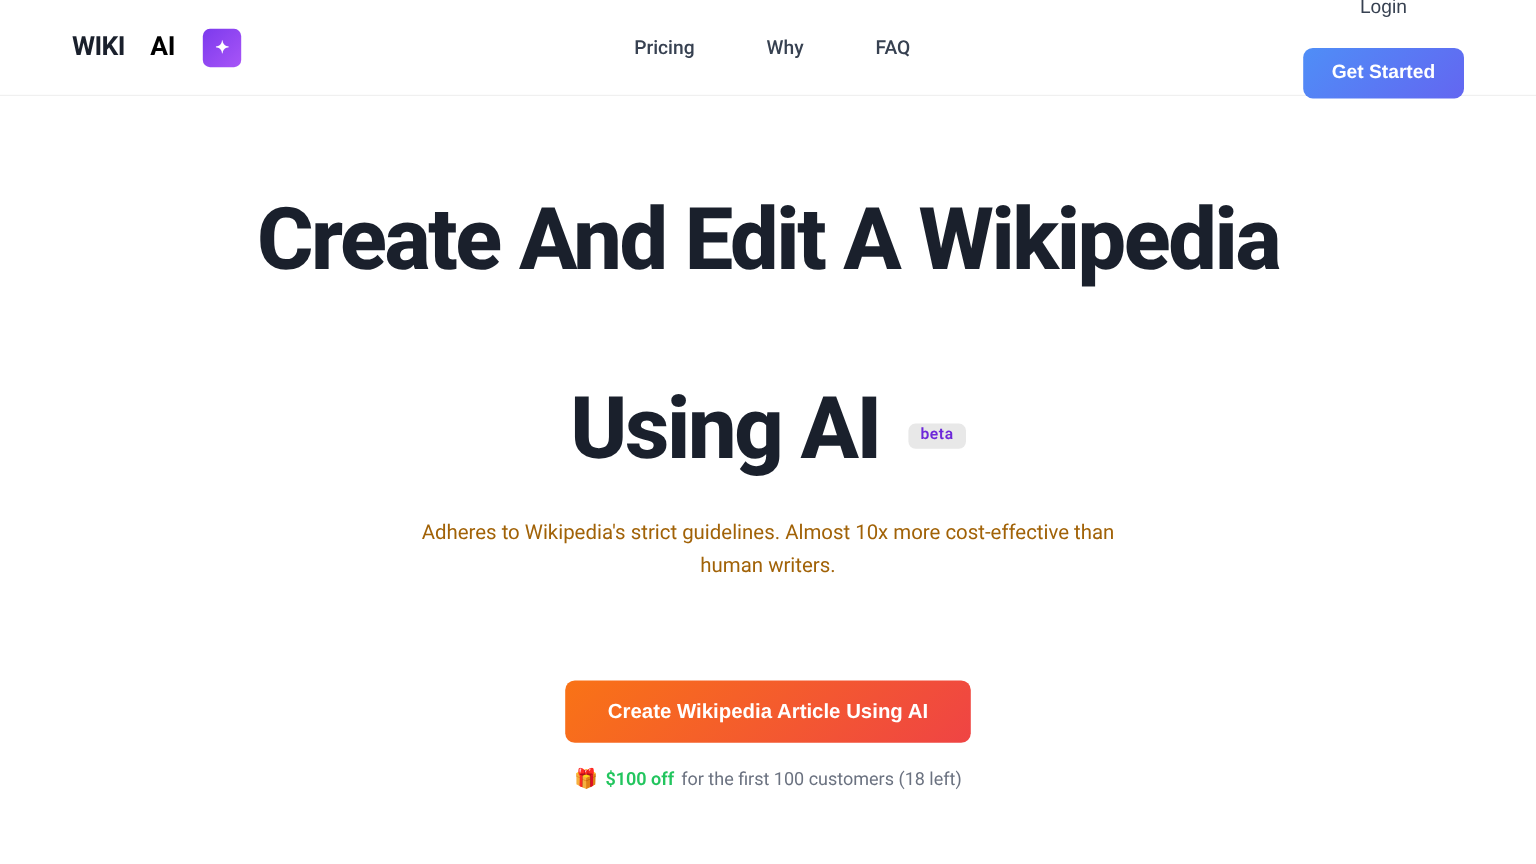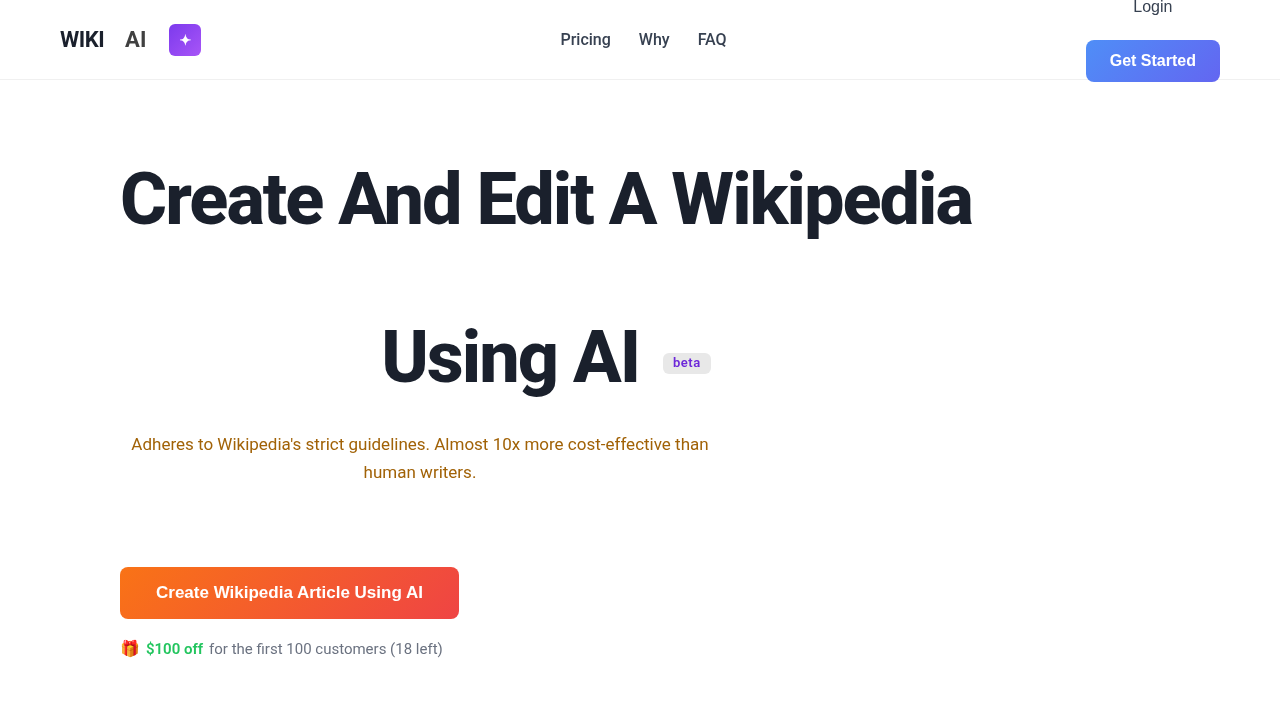--- a/index.html
+++ b/index.html
@@ -34,21 +34,21 @@
     }
 
     .logo-text {
       font-size: 22px;
       font-weight: 700;
       color: #1a202c;
       letter-spacing: -0.5px;
     }
 
     .logo-ai {
-      color: #404040;
+      color: #000000;
       font-size: 22px;
       font-weight: 700;
     }
 
     .logo-icon {
       width: 32px;
       height: 32px;
       background: linear-gradient(135deg, #7c3aed, #a855f7);
       border-radius: 6px;
       display: flex;
@@ -56,21 +56,21 @@
       justify-content: center;
       color: white;
       font-size: 14px;
       font-weight: 700;
       margin-left: 2px;
     }
 
     .nav-links {
       display: flex;
       align-items: center;
-      gap: 28px;
+      gap: 60px;
       text-align: center;
     }
 
     .nav-link {
       font-size: 16px;
       color: #374151;
       text-decoration: none;
       font-weight: 500;
       cursor: pointer;
     }
@@ -100,21 +100,21 @@
       font-size: 16px;
       font-weight: 600;
       cursor: pointer;
       white-space: nowrap;
     }
 
     
     .hero {
       display: flex;
       flex-direction: column;
-      align-items: flex-start;
+      align-items: center;
       text-align: center;
       padding: 80px 120px 60px;
     }
 
     .hero-title {
       font-size: 72px;
       font-weight: 800;
       line-height: 1.1;
       color: #1a202c;
       max-width: 1000px;

